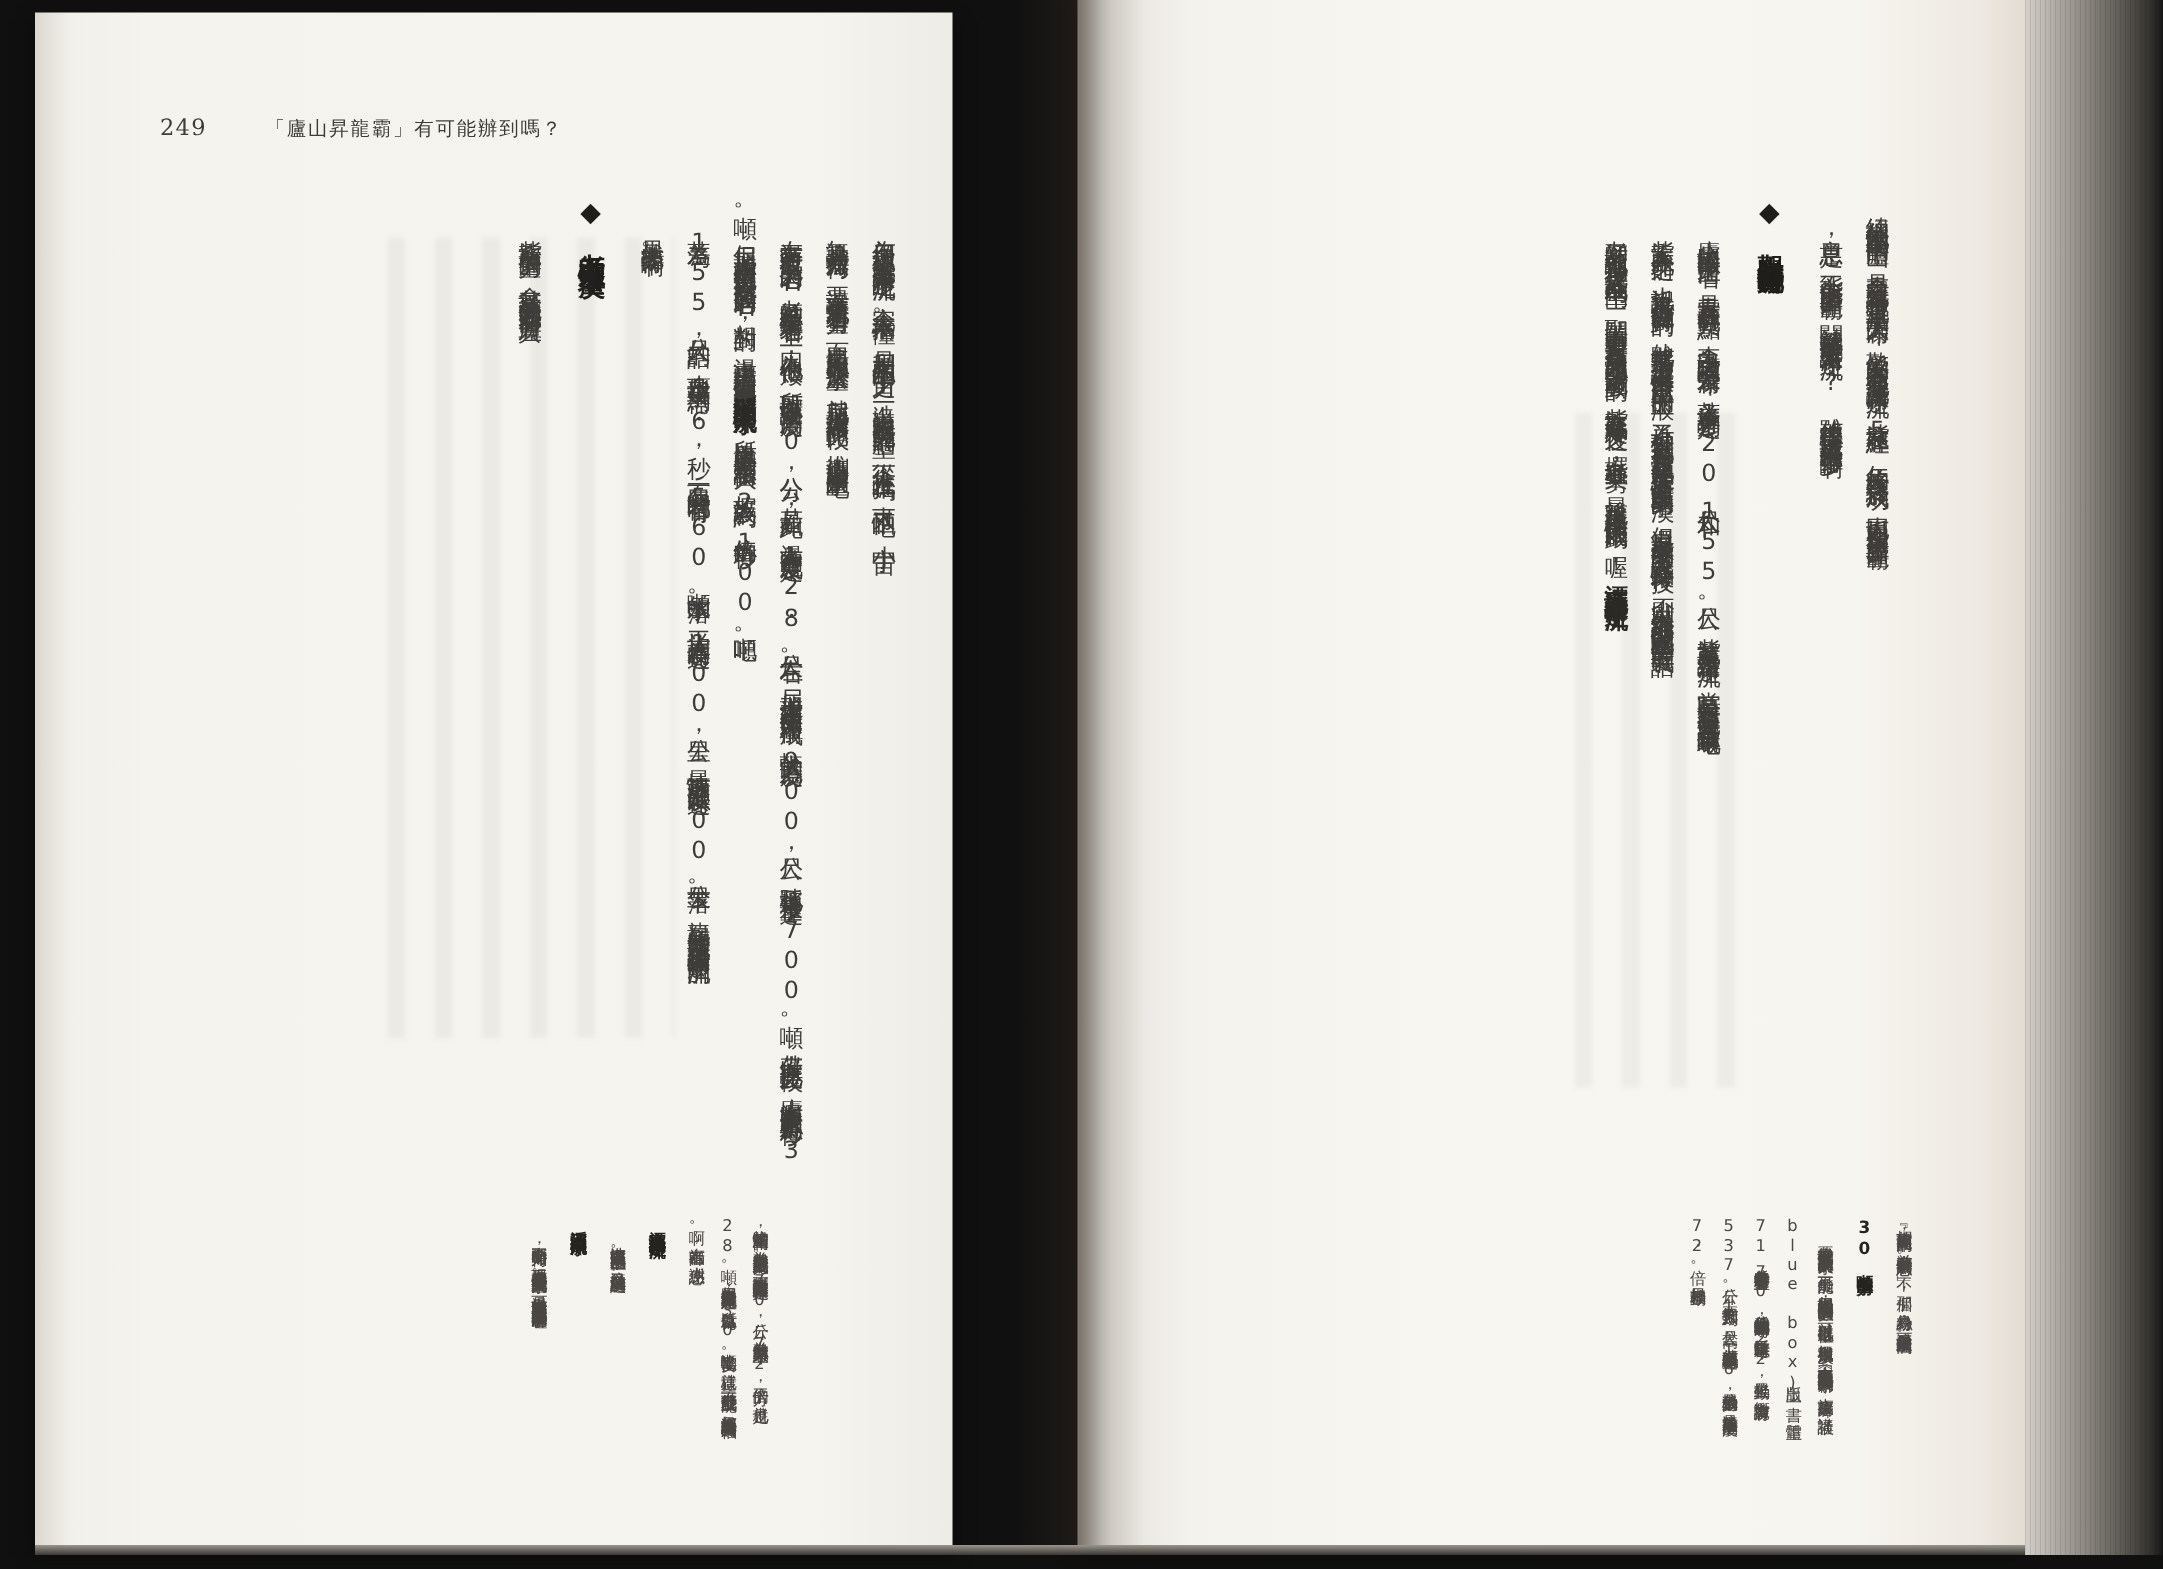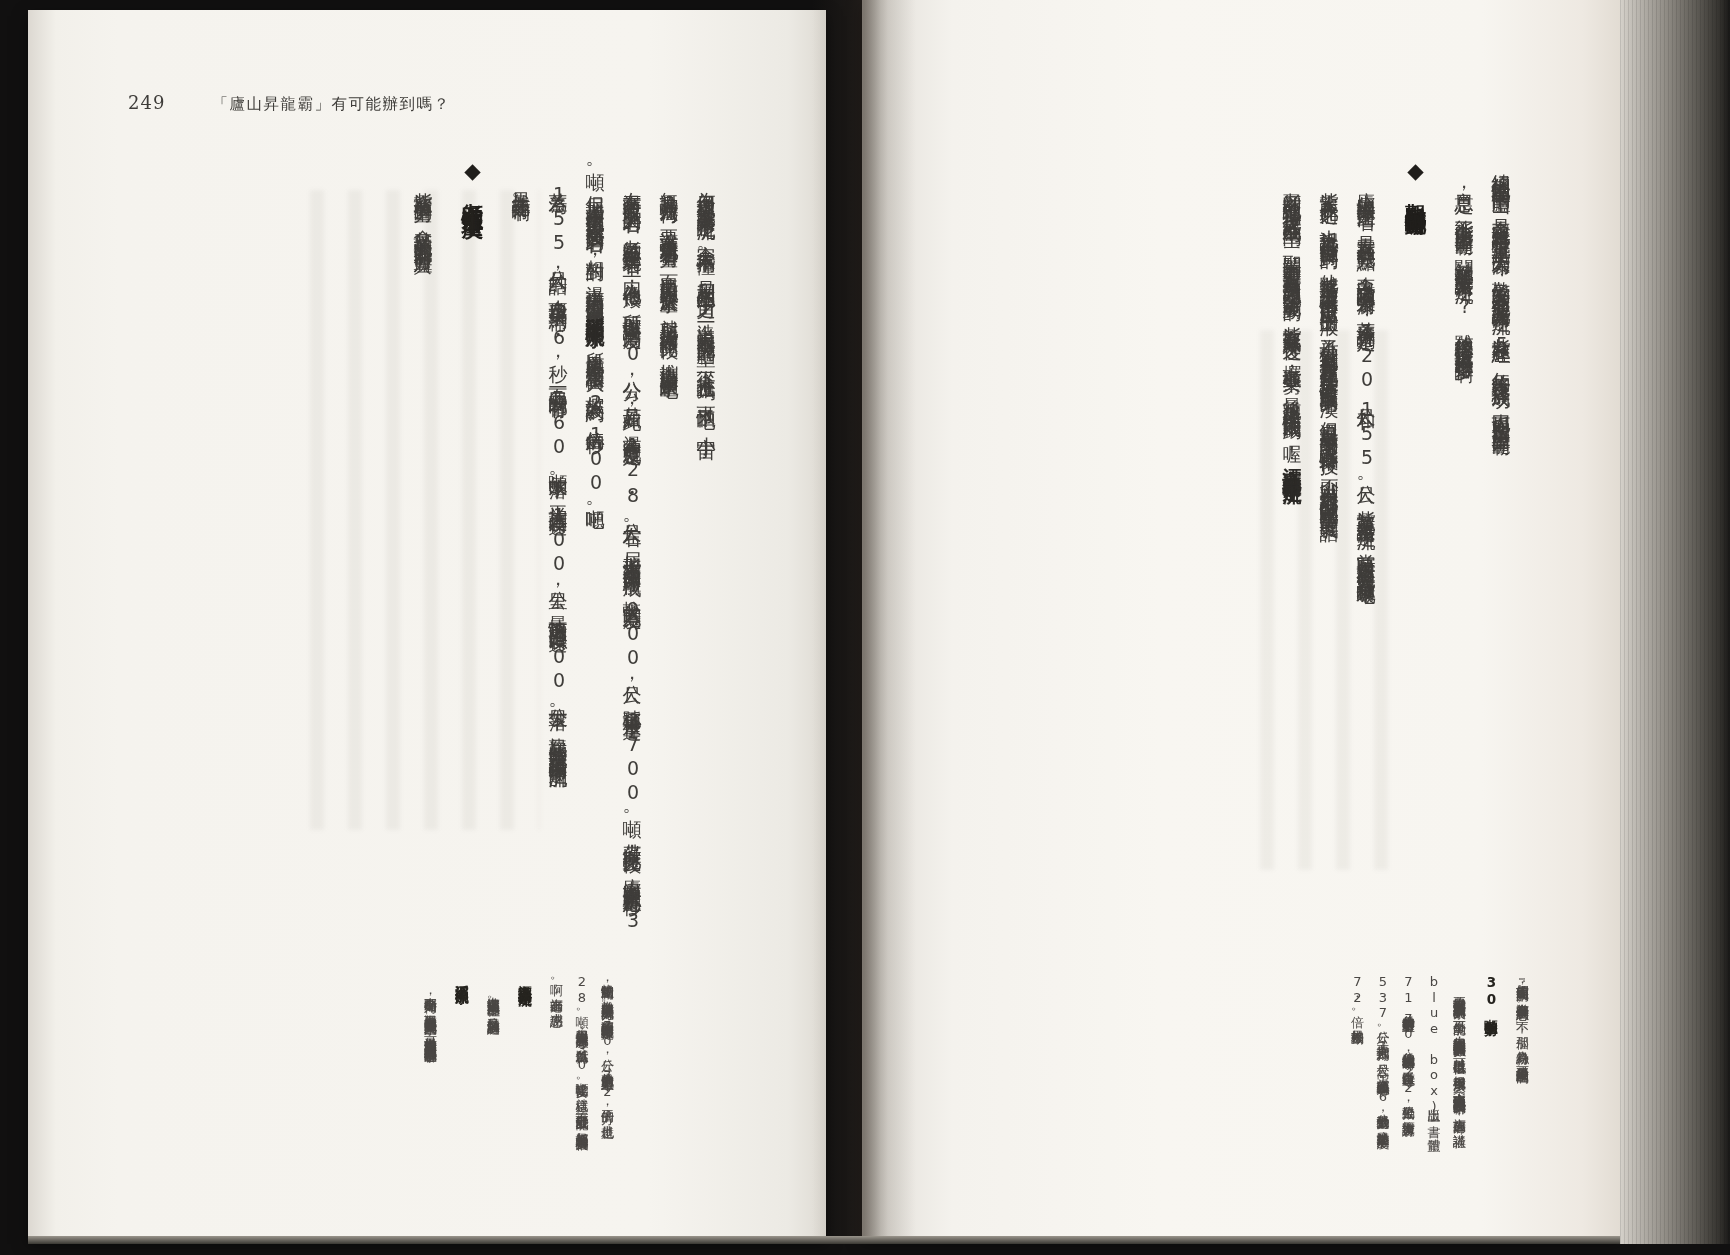--- a/index.html
+++ b/index.html
@@ -8,21 +8,21 @@
     background: #111010;
     overflow: hidden;
     position: relative;
     font-family: "DejaVu Sans", sans-serif;
   }
   .photo { position: absolute; inset: 0; }
 
   
   .page { position: absolute; }
   .page-left {
-    left: 28px; top: 10px; width: 798px; height: 1228px;
+    left: 28px; top: 10px; width: 734px; height: 1228px;
     background: linear-gradient(90deg,
       #dcd8d1 0px, #f2f0ea 28px, #f5f3ee 90px, #f6f4ef 620px,
       #eceae4 760px, #d8d4cc 812px, #bdb9b1 834px);
     box-shadow: 0 6px 14px rgba(0,0,0,.5);
   }
   .page-right {
     left: 862px; top: 0px; width: 758px; height: 1236px;
     background: linear-gradient(90deg,
       #aaa69e 0px, #e6e3dd 26px, #f4f2ed 90px, #f8f6f1 300px,
       #f7f5f0 620px, #eee9e2 720px, #e2dcd3 758px);

